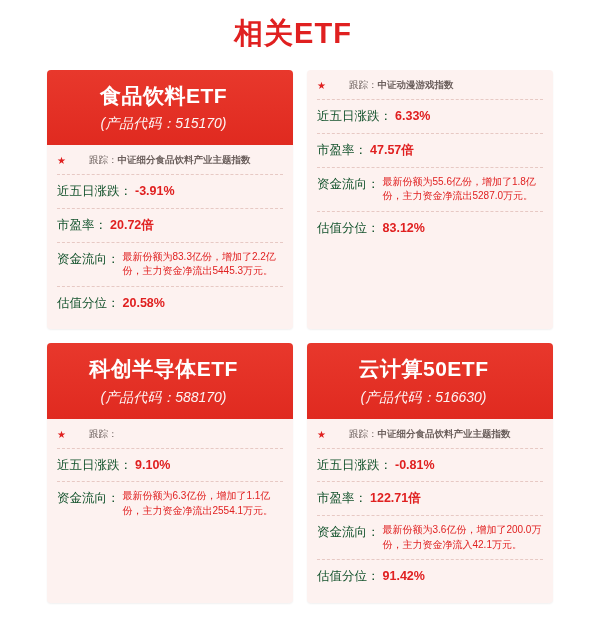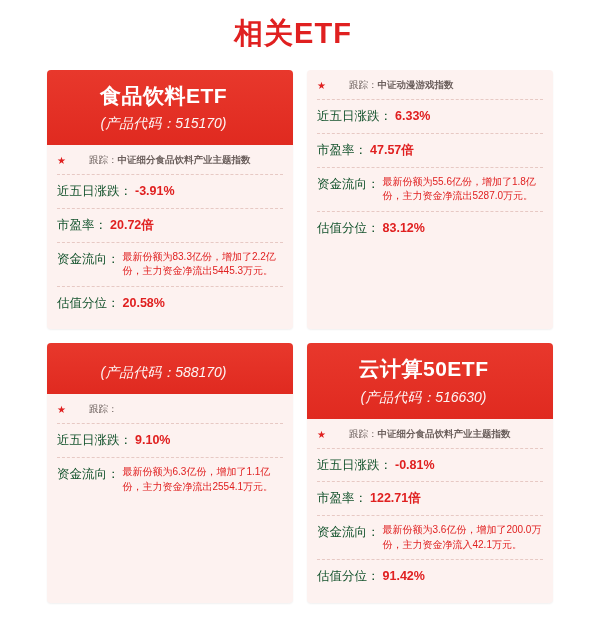--- a/index.html
+++ b/index.html
@@ -181,20 +181,21 @@
         </div>
         <div class="stat-row">
           <span class="stat-label">估值分位：</span>
           <span class="stat-value">83.12%</span>
         </div>
       </div>
     </div>
 
     <div class="card">
       <div class="card-header">
+        <div class="card-title">科创半导体ETF</div>
         <div class="card-code"><span>(产品代码：</span><span>588170</span><span>)</span></div>
       </div>
       <div class="card-body">
         <div class="track-row">
           <span class="star-icon">★</span>
           <span class="track-label">跟踪：</span>
         </div>
         <div class="stat-row">
           <span class="stat-label">近五日涨跌：</span>
           <span class="stat-value">9.10%</span>

